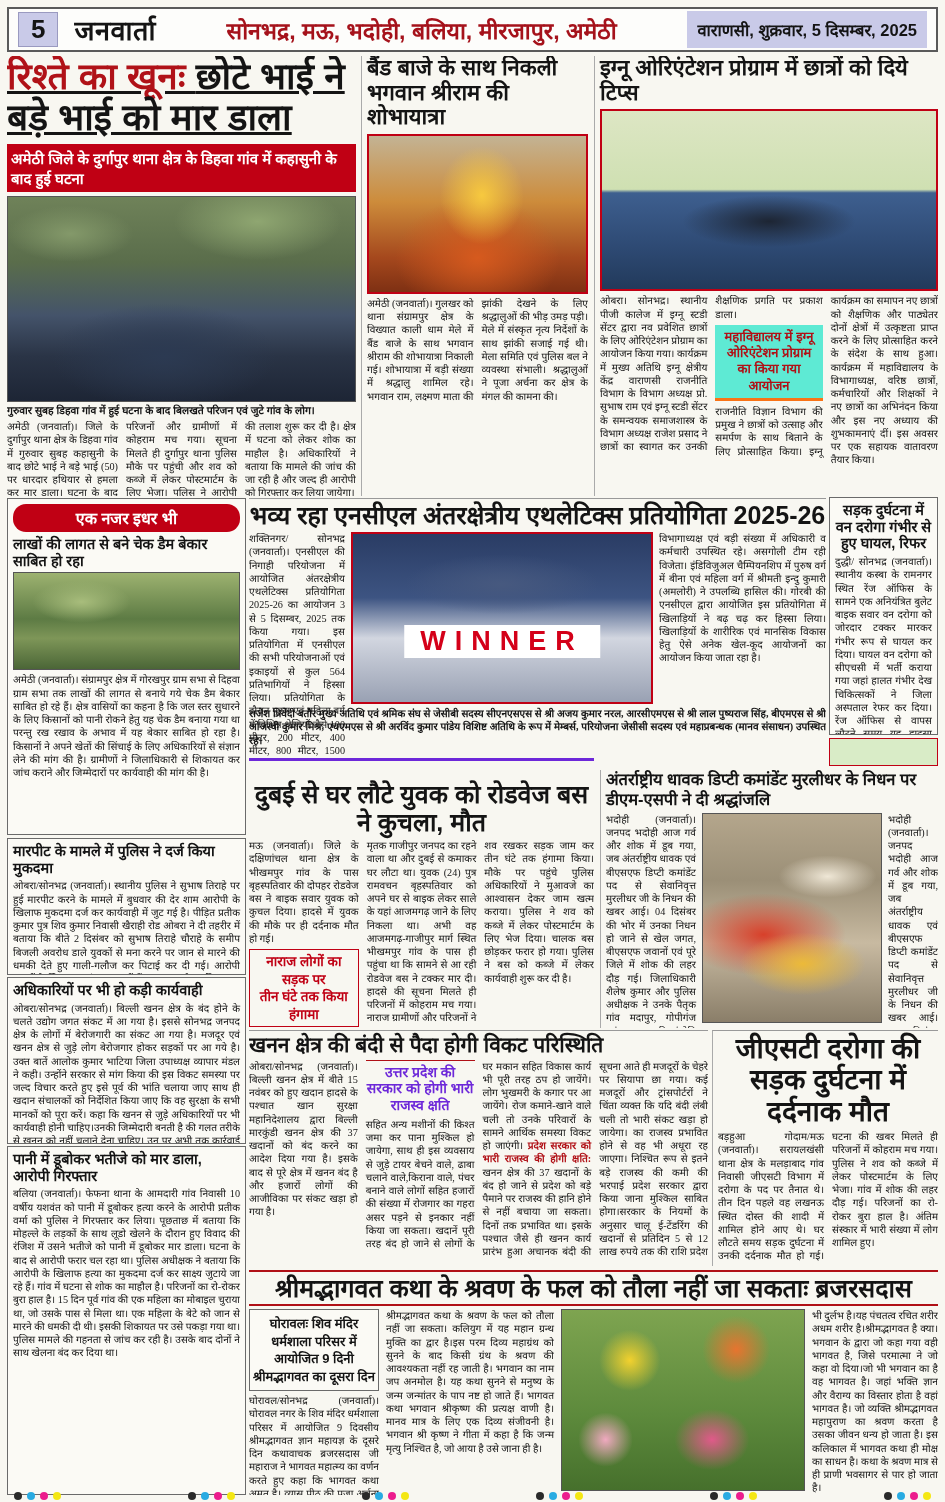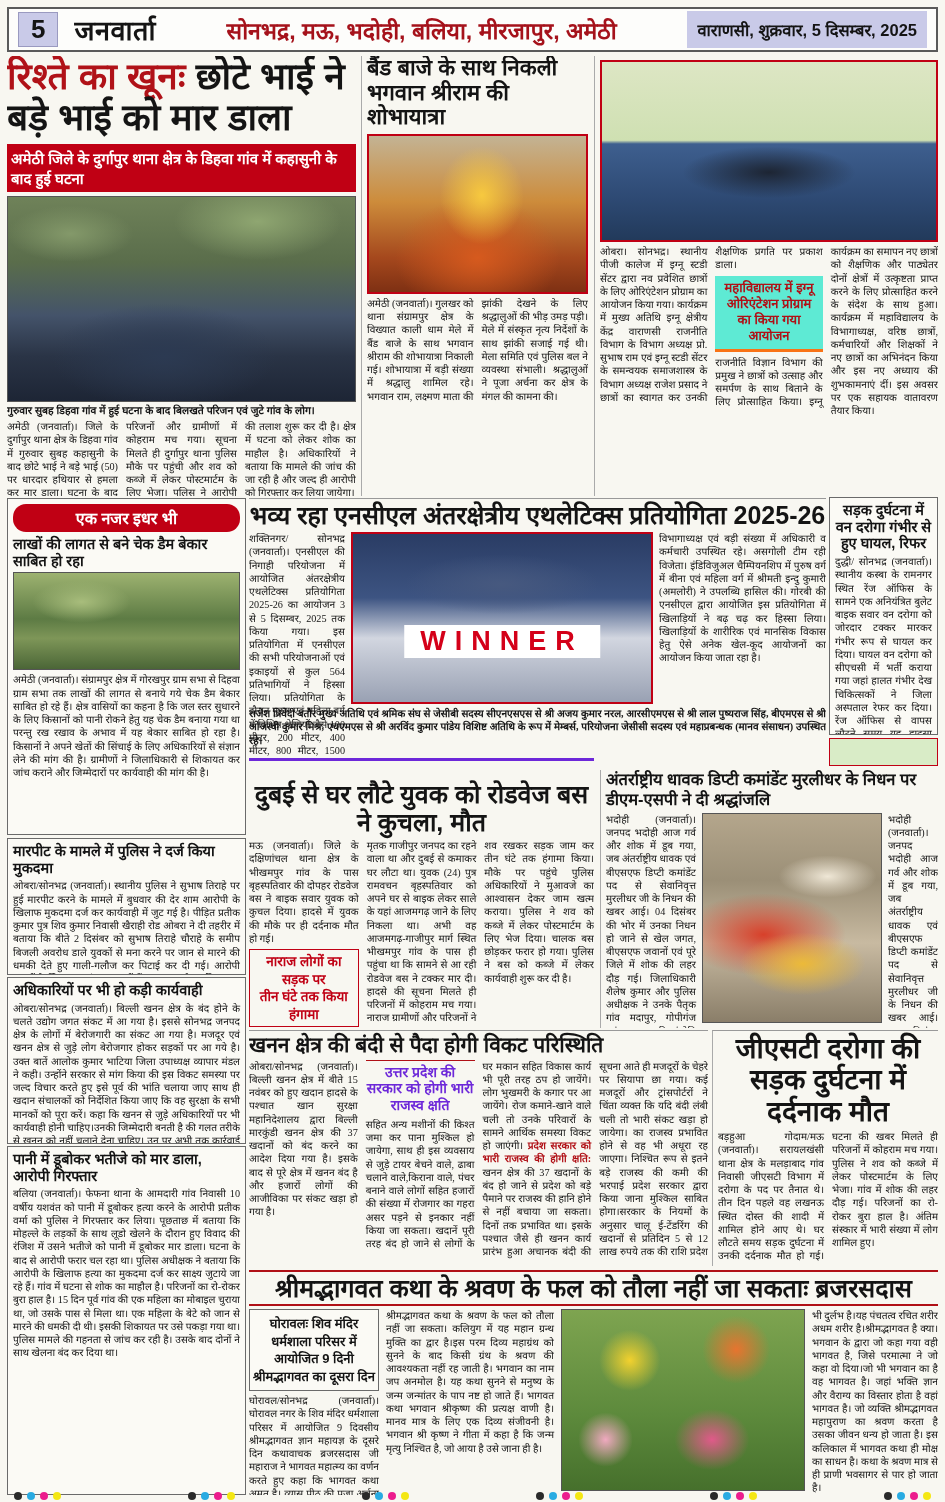--- a/index.html
+++ b/index.html
@@ -7,21 +7,21 @@
         font-family:"Liberation Serif",serif;color:#141414;overflow:hidden;}
   .sec{position:absolute;box-sizing:border-box;overflow:hidden;}
   
   .hdr{left:7px;top:7px;width:931px;height:45px;border:2px solid #5a5a5a;background:#fdfdfb;
        display:flex;align-items:center;gap:16px;padding:0 9px;}
   .pgno{background:#c9cae8;border:1px solid #9a9ac0;font:bold 26px "Liberation Sans",sans-serif;padding:1px 12px;}
   .mast{font:bold 27px "Liberation Sans",sans-serif;letter-spacing:.5px;}
   .regions{color:#a5121b;font:bold 23px "Liberation Sans",sans-serif;flex:1;text-align:center;white-space:nowrap;}
   .datebx{background:#c9cae8;font:bold 16.5px "Liberation Sans",sans-serif;padding:7px 10px;white-space:nowrap;}
   
-  .h1{font:bold 37px/1.12 "Liberation Sans",sans-serif;}
+  .h1{font:bold 37px/1.12 "Liberation Sans",sans-serif;text-decoration:underline;}
   .kick{color:#b01218;}
   .redbar{background:#c00014;color:#fff;font:bold 15px "Liberation Sans",sans-serif;padding:4px 4px;margin-top:5px;}
   .h2{font:bold 22px/1.12 "Liberation Sans",sans-serif;}
   .h2c{text-align:center;}
   .h3{font:bold 14.5px/1.15 "Liberation Sans",sans-serif;}
   .body{font-size:10.2px;line-height:1.3;text-align:justify;margin-top:3px;}
   .cols2{column-count:2;column-gap:8px;}
   .cols3{column-count:3;column-gap:8px;}
   .cols4{column-count:4;column-gap:8px;}
   .cap{font:bold 10.5px/1.25 "Liberation Sans",sans-serif;margin-top:2px;}
@@ -101,20 +101,21 @@
     <div class="body cols3" style="height:86px;">अमेठी (जनवार्ता)। जिले के दुर्गापुर थाना क्षेत्र के डिहवा गांव में गुरुवार सुबह कहासुनी के बाद छोटे भाई ने बड़े भाई (50) पर धारदार हथियार से हमला कर मार डाला। घटना के बाद परिजनों और ग्रामीणों में कोहराम मच गया। सूचना मिलते ही दुर्गापुर थाना पुलिस मौके पर पहुंची और शव को कब्जे में लेकर पोस्टमार्टम के लिए भेजा। पुलिस ने आरोपी की तलाश शुरू कर दी है। क्षेत्र में घटना को लेकर शोक का माहौल है। अधिकारियों ने बताया कि मामले की जांच की जा रही है और जल्द ही आरोपी को गिरफ्तार कर लिया जायेगा।</div>
   </div>
 
   <div class="sec" style="left:361px;top:56px;width:227px;height:440px;border-left:1px solid #aaa;padding-left:5px;">
     <div class="h2">बैंड बाजे के साथ निकली भगवान श्रीराम की शोभायात्रा</div>
     <div class="photo ph-proc rframe" style="height:156px;margin-top:4px;"></div>
     <div class="body cols2" style="height:212px;">अमेठी (जनवार्ता)। गुलखर को थाना संग्रामपुर क्षेत्र के विख्यात काली धाम मेले में बैंड बाजे के साथ भगवान श्रीराम की शोभायात्रा निकाली गई। शोभायात्रा में बड़ी संख्या में श्रद्धालु शामिल रहे। भगवान राम, लक्ष्मण माता की झांकी देखने के लिए श्रद्धालुओं की भीड़ उमड़ पड़ी। मेले में संस्कृत नृत्य निर्देशों के साथ झांकी सजाई गई थी। मेला समिति एवं पुलिस बल ने व्यवस्था संभाली। श्रद्धालुओं ने पूजा अर्चना कर क्षेत्र के मंगल की कामना की।</div>
   </div>
 
   <div class="sec" style="left:594px;top:56px;width:344px;height:440px;border-left:1px solid #aaa;padding-left:5px;">
+    <div class="h2">इग्नू ओरिएंटेशन प्रोग्राम में छात्रों को दिये टिप्स</div>
     <div class="photo ph-class rframe" style="height:178px;margin-top:4px;"></div>
     <div class="body cols3" style="height:222px;">
       <span>ओबरा। सोनभद्र। स्थानीय पीजी कालेज में इग्नू स्टडी सेंटर द्वारा नव प्रवेशित छात्रों के लिए ओरिएंटेशन प्रोग्राम का आयोजन किया गया। कार्यक्रम में मुख्य अतिथि इग्नू क्षेत्रीय केंद्र वाराणसी राजनीति विभाग के विभाग अध्यक्ष प्रो. सुभाष राम एवं इग्नू स्टडी सेंटर के समन्वयक समाजशास्त्र के विभाग अध्यक्ष राजेश प्रसाद ने छात्रों का स्वागत कर उनकी शैक्षणिक प्रगति पर प्रकाश डाला।</span>
       <div class="note-y">महाविद्यालय में इग्नू ओरिएंटेशन प्रोग्राम का किया गया आयोजन</div>
       <span>राजनीति विज्ञान विभाग की प्रमुख ने छात्रों को उत्साह और समर्पण के साथ बिताने के लिए प्रोत्साहित किया। इग्नू कार्यक्रम का समापन नए छात्रों को शैक्षणिक और पाठ्येतर दोनों क्षेत्रों में उत्कृष्टता प्राप्त करने के लिए प्रोत्साहित करने के संदेश के साथ हुआ।कार्यक्रम में महाविद्यालय के विभागाध्यक्ष, वरिष्ठ छात्रों, कर्मचारियों और शिक्षकों ने नए छात्रों का अभिनंदन किया और इस नए अध्याय की शुभकामनाएं दीं। इस अवसर पर एक सहायक वातावरण तैयार किया।</span>
     </div>
   </div>
 
   <div class="sec bxd" style="left:7px;top:498px;width:239px;height:337px;">
     <div class="pill">एक नजर इधर भी</div>

